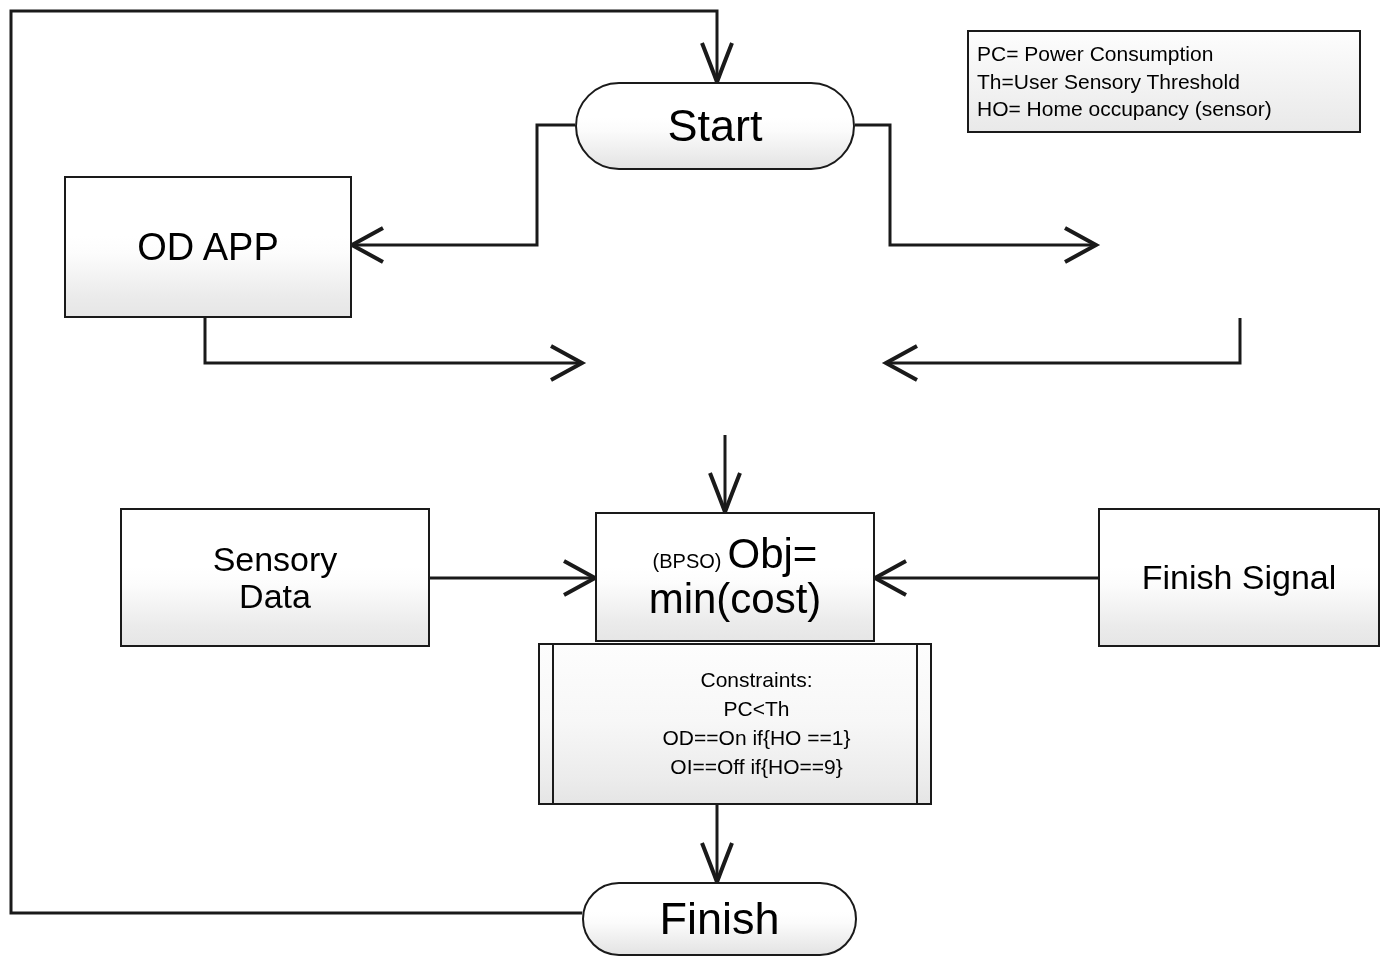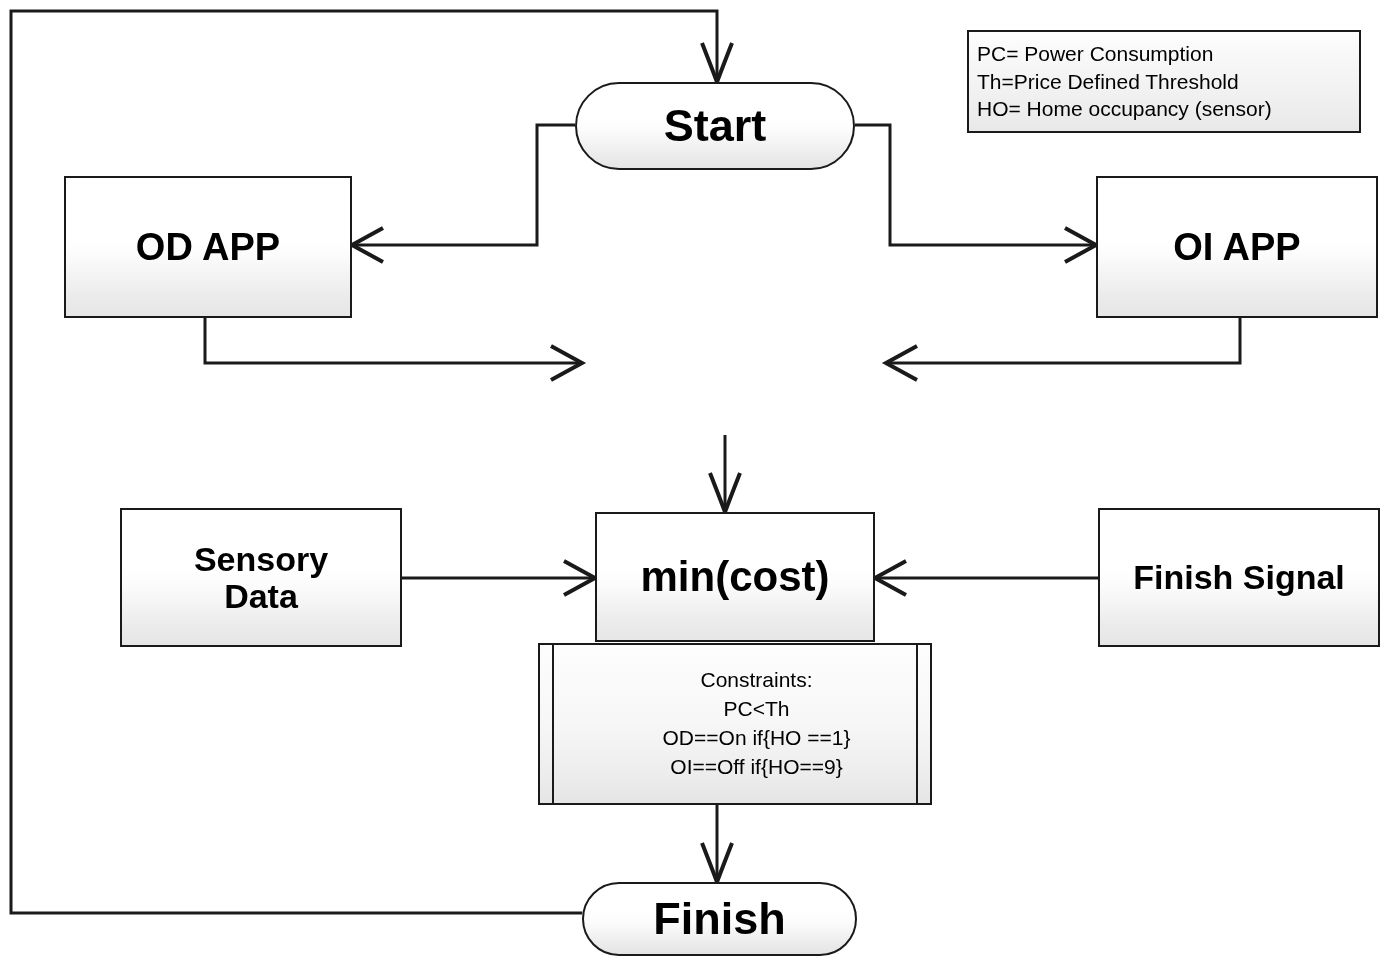--- a/index.html
+++ b/index.html
@@ -33,21 +33,20 @@
     border: 2px solid #1a1a1a;
     background: linear-gradient(to bottom, #ffffff 0%, #ffffff 42%, #fcfcfc 55%, #ebebeb 86%, #e6e6e6 100%);
     display: flex;
     flex-direction: column;
     align-items: center;
     justify-content: center;
     text-align: center;
     color: #000000;
     line-height: 1.06;
     z-index: 3;
-    font-weight: bold;
   }
 
   .terminator {
     border-radius: 999px;
     background: linear-gradient(to bottom, #ffffff 0%, #ffffff 40%, #fbfbfb 56%, #eaeaea 88%, #e4e4e4 100%);
   }
 
   .legend {
     position: absolute;
     box-sizing: border-box;
@@ -160,47 +159,48 @@
 
         <path d="M 906 561 Q 886 572 875 578 Q 886 584 906 595"></path>
 
         <path d="M 702 843 Q 711 866 717 882 Q 723 866 732 843"></path>
       </g>
     </g>
   </svg>
 
   <div class="legend" style="left:967px; top:30px; width:394px; height:103px;">
     <div class="legend-line">PC= Power Consumption</div>
-    <div class="legend-line">Th=Price Defined Threshold</div>
+    <div class="legend-line">Th=User Sensory Threshold</div>
     <div class="legend-line">HO= Home occupancy (sensor)</div>
   </div>
 
   <div class="node terminator" style="left:575px; top:82px; width:280px; height:88px;">
     <div class="t-xl">Start</div>
   </div>
 
   <div class="node" style="left:64px; top:176px; width:288px; height:142px;">
     <div class="t-lg">OD APP</div>
   </div>
 
-  <div class="node" style="left:1096px; top:176px; width:282px; height:142px;">
-    <div class="t-lg">OI APP</div>
-  </div>
-
-
-  <div class="node" style="left:120px; top:508px; width:282px; height:139px;">
+
+
+  <div class="node" style="left:120px; top:508px; width:310px; height:139px;">
     <div class="t-md">Sensory</div>
     <div class="t-md">Data</div>
   </div>
 
   <div class="node" style="left:1098px; top:508px; width:282px; height:139px;">
     <div class="t-md">Finish Signal</div>
   </div>
 
   <div class="node" style="left:595px; top:512px; width:280px; height:130px;">
+    <div class="obj-row">
+      <span class="bpso">(BPSO)</span>
+      <span class="big">Obj=</span>
+    </div>
     <div class="obj-min">min(cost)</div>
   </div>
 
   <div class="subroutine" style="left:538px; top:643px; width:394px; height:162px;">
     <span class="bar left"></span>
     <span class="bar right"></span>
     <div class="subroutine-text">
       <div>Constraints:</div>
       <div>PC&lt;Th</div>
       <div>OD==On if{HO ==1}</div>

